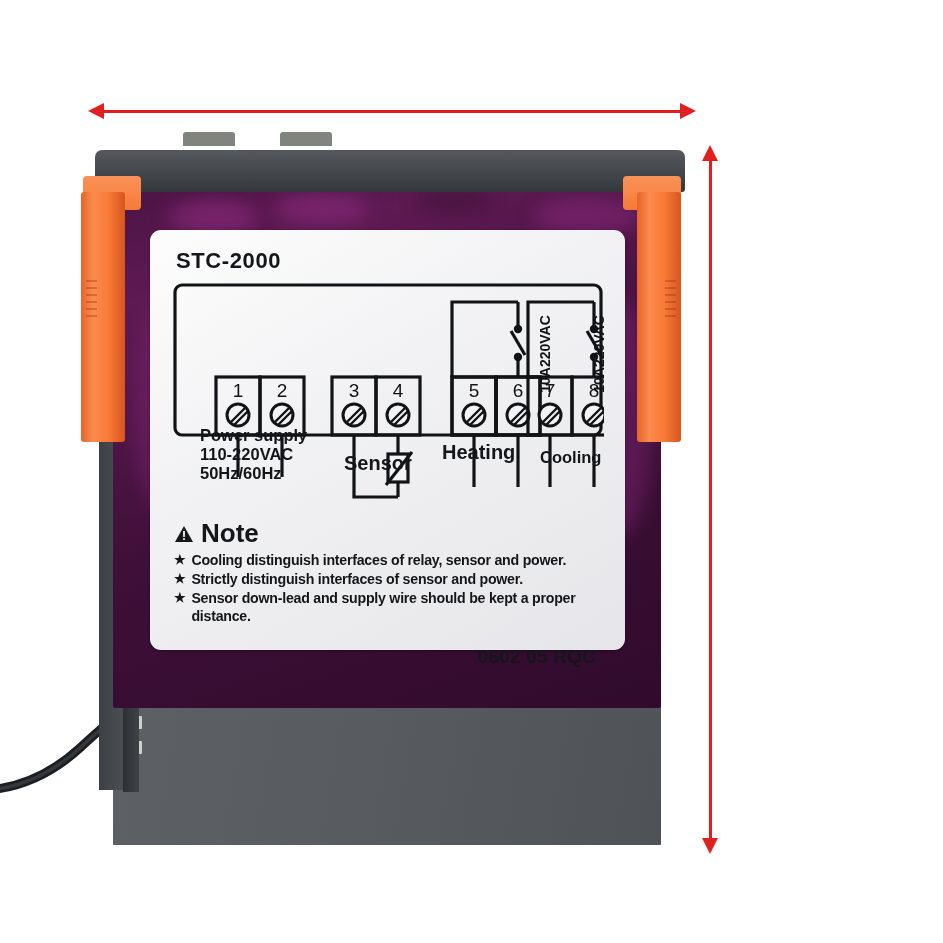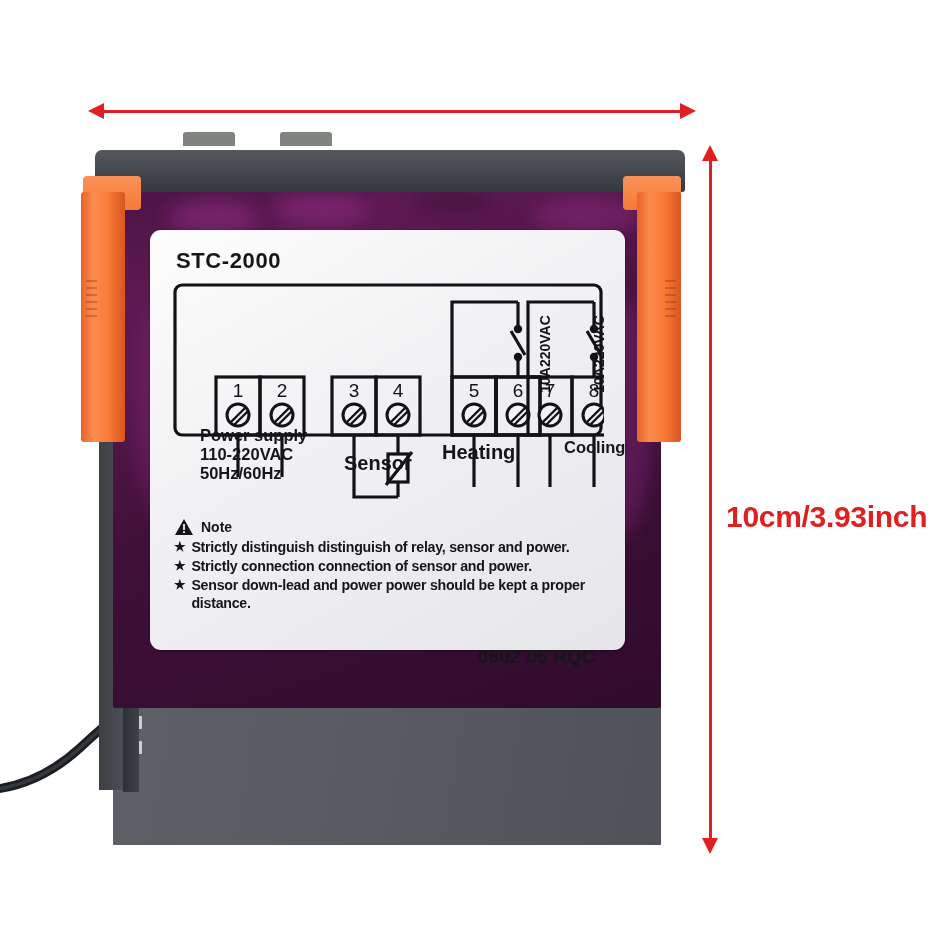--- a/index.html
+++ b/index.html
@@ -107,21 +107,21 @@
     position:absolute;left:26px;top:18px;
     font-size:22px;font-weight:bold;letter-spacing:.6px;
   }
 
   #wiring-diagram{position:absolute;left:22px;top:52px;width:432px;height:240px;}
   #schematic-svg{display:block;}
 
   #note-block{position:absolute;left:24px;top:288px;width:440px;}
   #note-heading{
     display:flex;align-items:center;gap:7px;
-    font-size:14px;font-weight:bold;margin-bottom:3px;
+    font-size:26px;font-weight:bold;margin-bottom:3px;
   }
   .note-line{
     display:flex;gap:6px;font-size:14.2px;line-height:1.26;
     font-weight:bold;letter-spacing:-0.25px;margin-top:1px;
   }
   .note-star{flex:0 0 auto;font-size:13px;line-height:1.3;}
   .note-text{flex:1 1 auto;}
   #batch-code{
     position:absolute;right:18px;top:128px;
     font-size:19px;font-weight:bold;letter-spacing:.2px;
@@ -129,21 +129,20 @@
 </style>
 </head>
 <body>
 
 <div id="stage">
 
   <div class="dim-line-h" style="left:104px;top:110px;width:578px;"></div>
   <div class="arrow arrow-left" style="left:88px;top:103px;"></div>
   <div class="arrow arrow-right" style="left:680px;top:103px;"></div>
 
-  <div id="height-label" class="dim-label">10cm/3.93inch</div>
   <div class="dim-line-v" style="left:709px;top:160px;height:680px;"></div>
   <div class="arrow arrow-up" style="left:702px;top:145px;"></div>
   <div class="arrow arrow-down" style="left:702px;top:838px;"></div>
 
   <div id="device">
 
     <svg id="sensor-cable" viewBox="0 0 180 120">
       <path d="M175,8 C150,8 120,30 86,62 C60,86 30,100 2,104" fill="none" stroke="#1c1f22" stroke-width="9" stroke-linecap="round"></path>
       <path d="M175,8 C150,8 120,30 86,62 C60,86 30,100 2,104" fill="none" stroke="#34383c" stroke-width="3.5" stroke-linecap="round"></path>
     </svg>
@@ -329,44 +328,44 @@
       </div>
 
       <div style="position:absolute;left:22px;top:196px;width:432px;height:100px;font-weight:bold;">
         <div style="position:absolute;left:28px;top:0;font-size:16.5px;white-space:nowrap;line-height:1.16;">
           <div>Power supply</div>
           <div>110-220VAC</div>
           <div>50Hz/60Hz</div>
         </div>
         <div style="position:absolute;left:172px;top:26px;font-size:20px;">Sensor</div>
         <div style="position:absolute;left:270px;top:15px;font-size:20px;">Heating</div>
-        <div style="position:absolute;left:368px;top:12px;font-size:16.5px;margin-left:24px;">Cooling</div>
+        <div style="position:absolute;left:368px;top:22px;font-size:16.5px;">Cooling</div>
       </div>
 
       <div id="note-block">
         <div id="note-heading">
           <svg width="20" height="18" viewBox="0 0 20 18">
             <polygon points="10,1 19,17 1,17" fill="#14161a"></polygon>
             <rect x="9.1" y="6" width="1.8" height="6" fill="#f2f2f4"></rect>
             <rect x="9.1" y="13.2" width="1.8" height="1.8" fill="#f2f2f4"></rect>
           </svg>
           <span>Note</span>
         </div>
 
         <div class="note-line">
           <span class="note-star">★</span>
-          <span class="note-text">Strictly distinguish distinguish of relay, sensor and power.</span>
+          <span class="note-text">Cooling distinguish interfaces of relay, sensor and power.</span>
         </div>
         <div class="note-line">
           <span class="note-star">★</span>
-          <span class="note-text">Strictly connection connection of sensor and power.</span>
+          <span class="note-text">Strictly distinguish interfaces of sensor and power.</span>
         </div>
         <div class="note-line">
           <span class="note-star">★</span>
-          <span class="note-text">Sensor down-lead and power power should be kept a proper distance.</span>
+          <span class="note-text">Sensor down-lead and supply wire should be kept a proper distance.</span>
         </div>
 
         <div id="batch-code">0602 05 RQC</div>
       </div>
 
     </div>
   </div>
 </div>
 
 </body></html>

